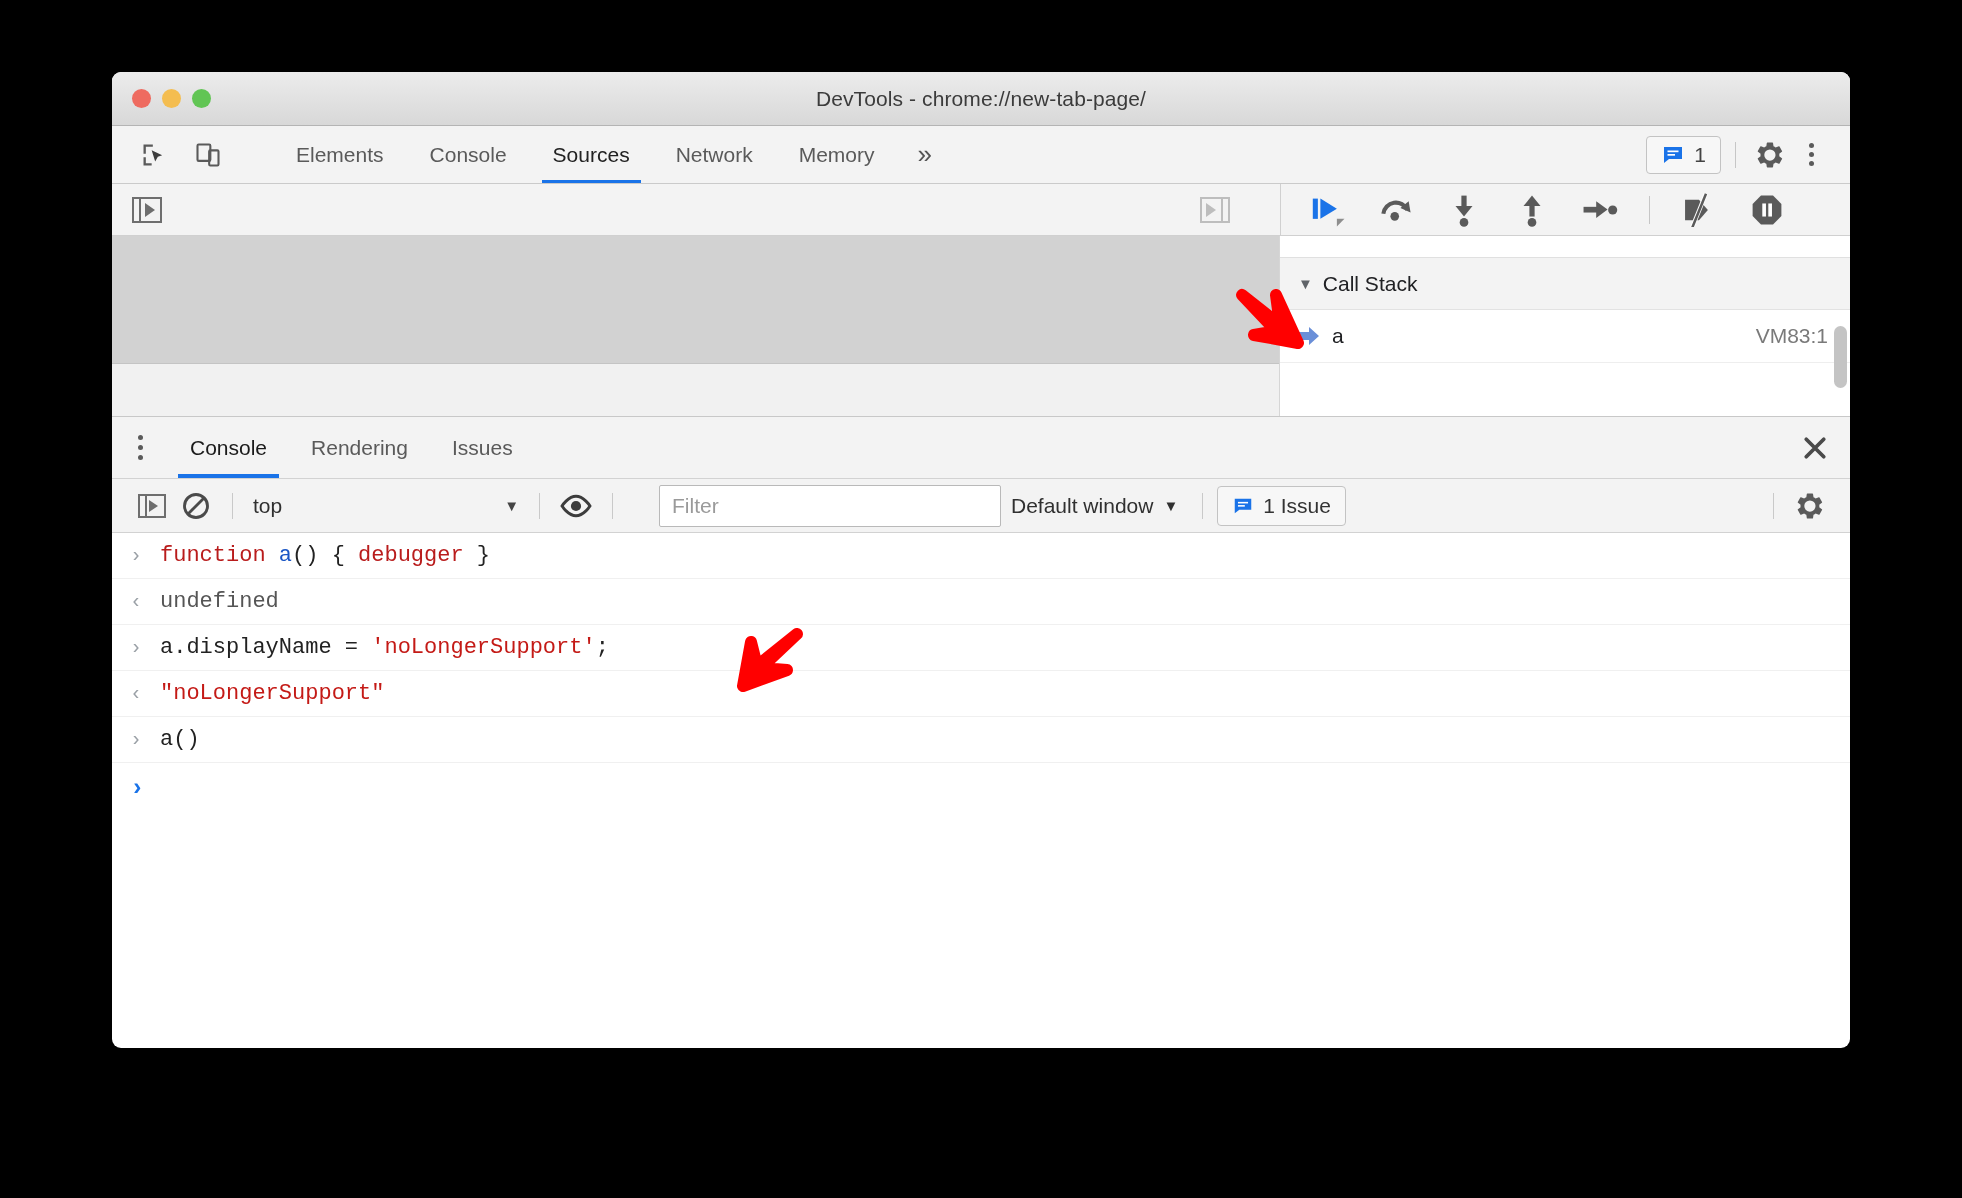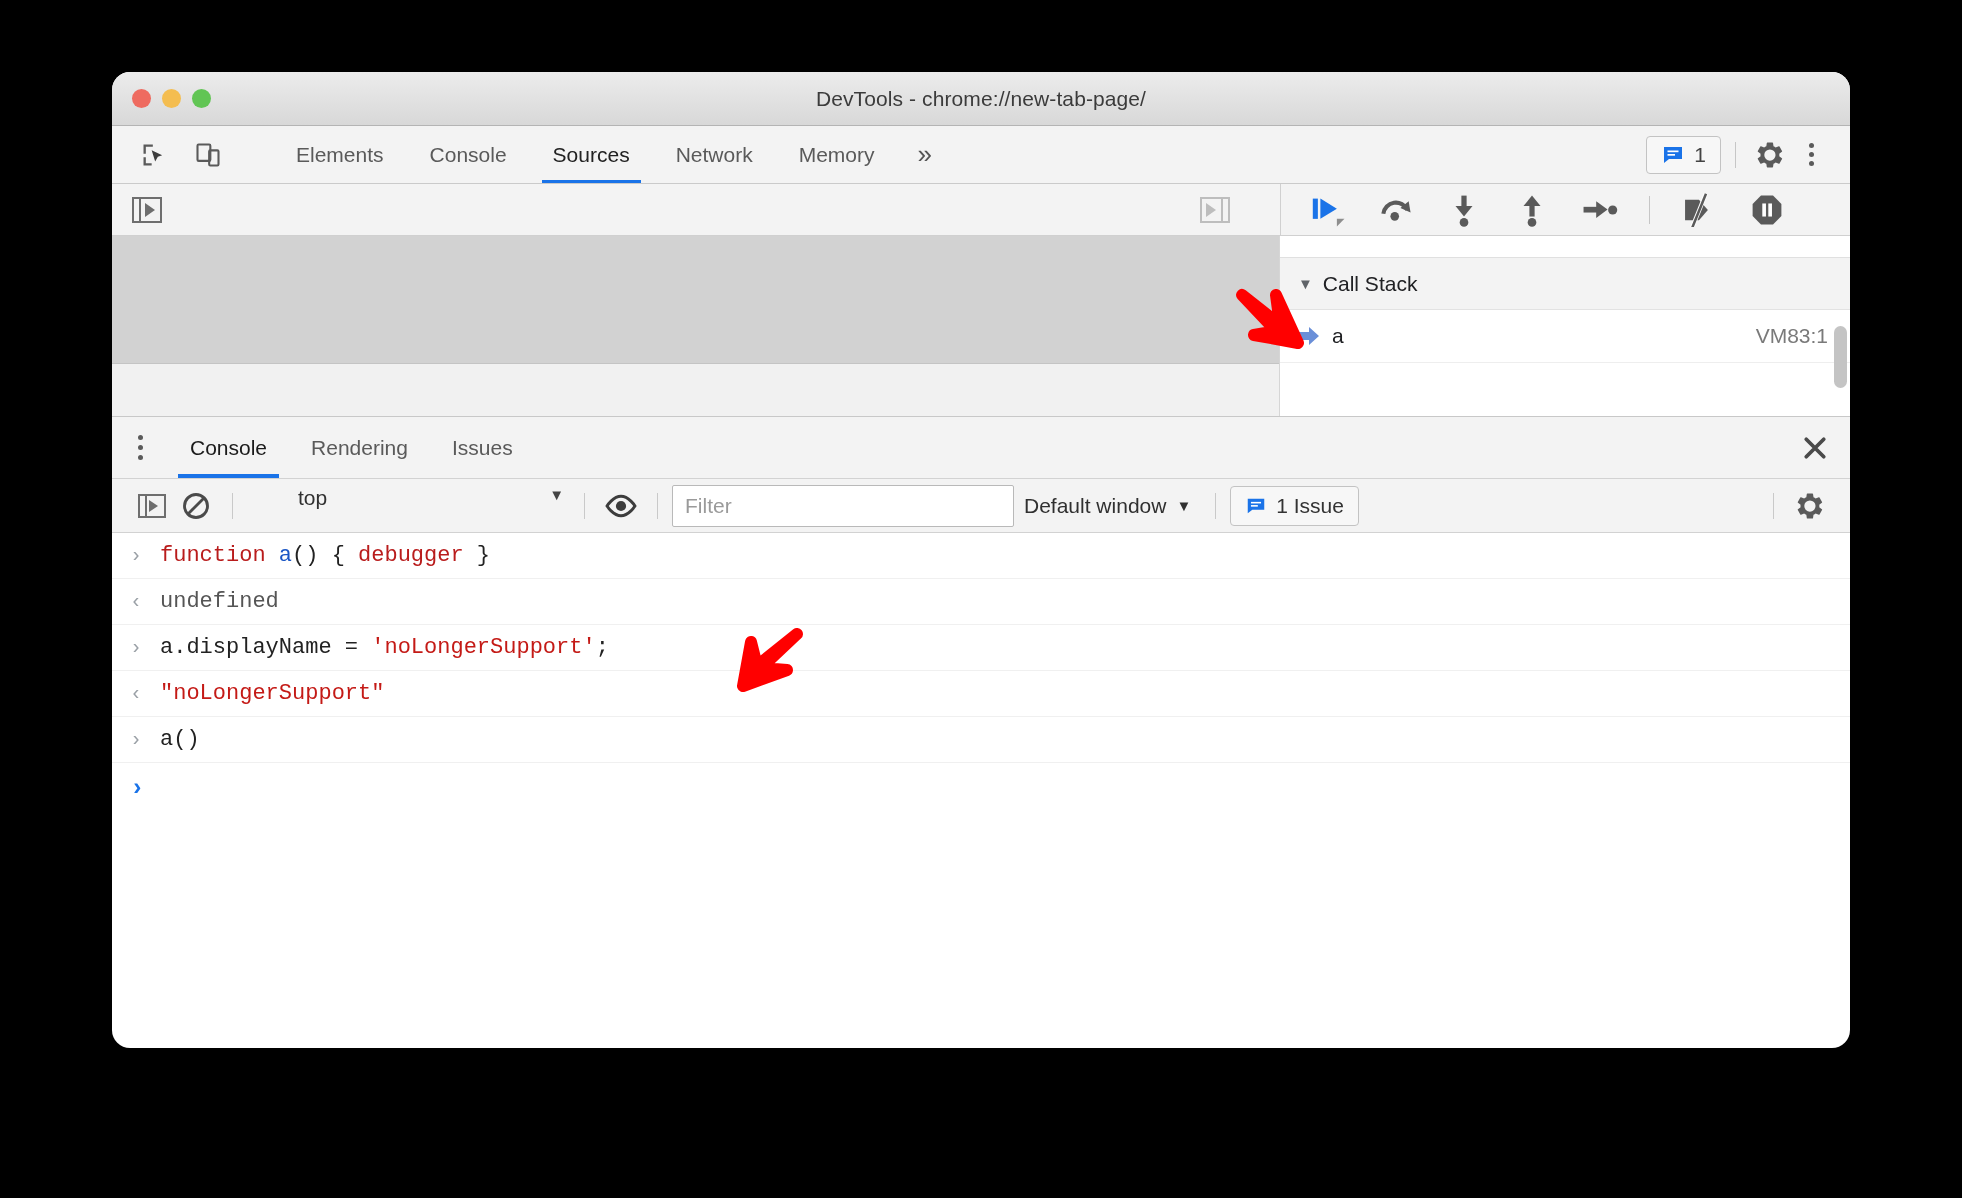--- a/index.html
+++ b/index.html
@@ -13,21 +13,21 @@
     position: relative;
     width: 1962px; height: 1198px;
     background: #000;
   }
   
   .window {
     position: absolute;
     left: 112px; top: 72px;
     width: 1738px; height: 976px;
     background: #fff;
-    border-radius: 18px;
+    border-radius: 9px;
     overflow: hidden;
     box-shadow: 0 10px 44px rgba(0,0,0,0.55);
   }
   
   .titlebar {
     position: relative;
     height: 54px;
     background: linear-gradient(#ececec, #d8d8d8);
     border-bottom: 1px solid #b4b4b4;
     display: flex; align-items: center;
@@ -205,33 +205,33 @@
   
   .con-toolbar {
     height: 54px; background: #f3f3f3;
     border-bottom: 1px solid #d2d2d2;
     display: flex; align-items: center; gap: 0;
     padding: 0 18px;
   }
   .ct-btn { width: 44px; height: 42px; display: flex; align-items: center; justify-content: center; }
   .ct-div { width: 1px; height: 26px; background: #c9c9c9; margin: 0 14px; }
   .ctx-select {
-    display: flex; align-items: flex-start;
+    display: flex; align-items: center;
     width: 278px; height: 40px;
     font-size: 21px; color: #303030;
     padding: 0 6px;
-    margin-left: 45px;
   }
   .ctx-select .cs-caret { margin-left: auto; font-size: 15px; color: #444; }
   .filter-input {
     width: 342px; height: 42px;
     border: 1px solid #b9b9b9; background: #fff;
     font-size: 21px; color: #9a9a9a;
     padding: 0 12px; display: flex; align-items: center;
     border-radius: 2px;
+    margin-left: 32px;
   }
   .levels {
     display: flex; align-items: center; gap: 10px;
     font-size: 21px; color: #303030; padding: 0 10px; height: 40px;
   }
   .issue-pill2 {
     display: flex; align-items: center; gap: 9px;
     border: 1px solid #c3c3c3; border-radius: 4px;
     height: 40px; padding: 0 14px; background: #f7f7f7;
     font-size: 21px; color: #333;

